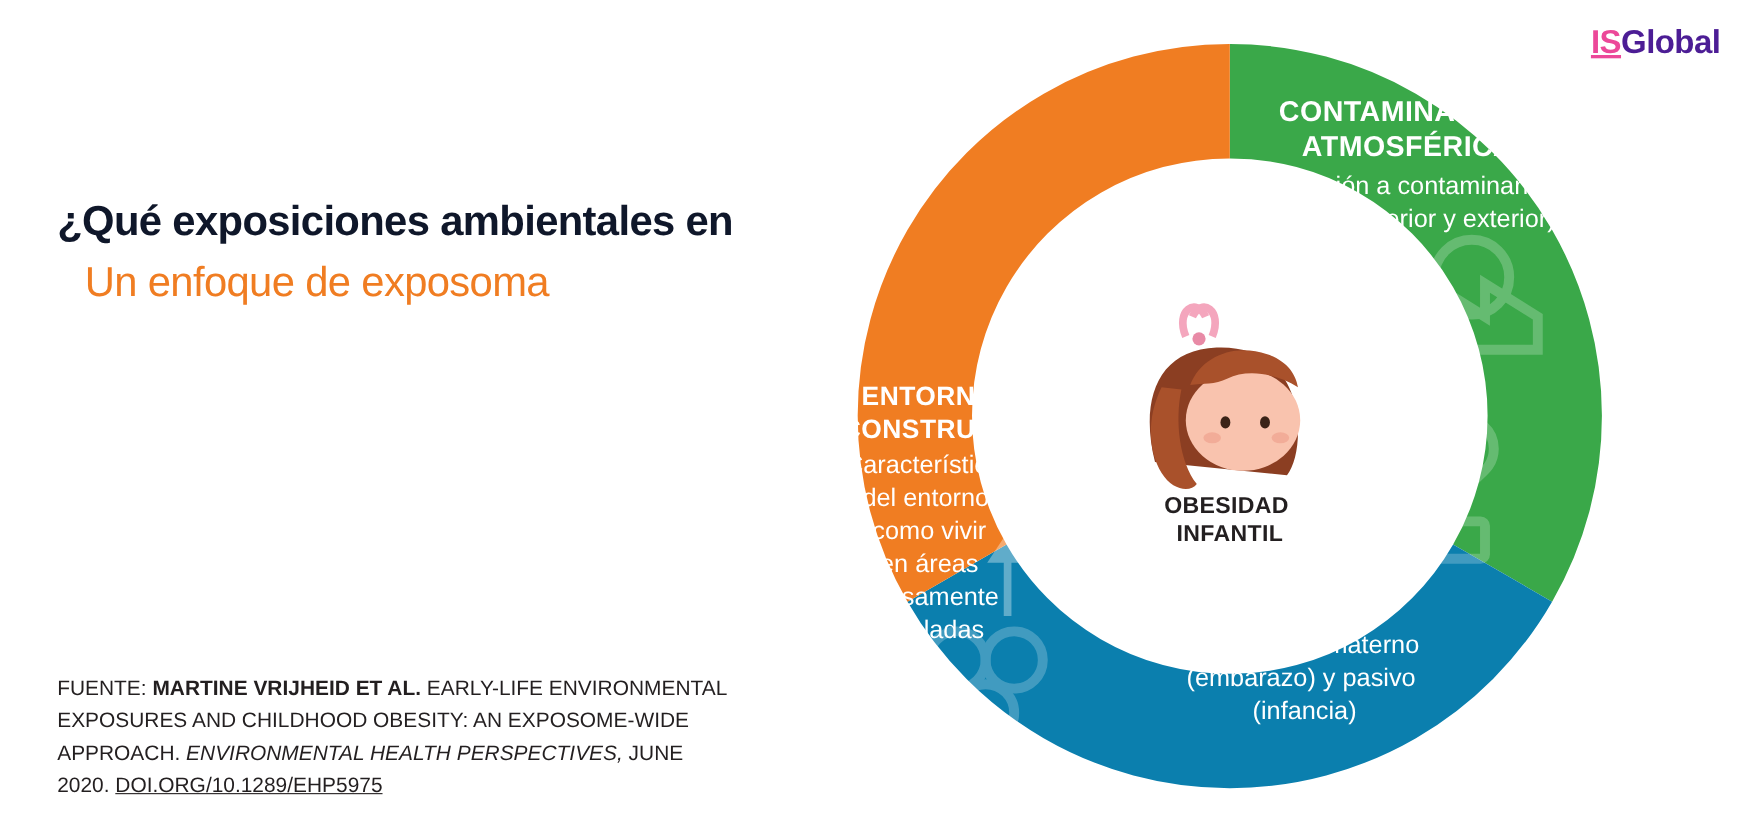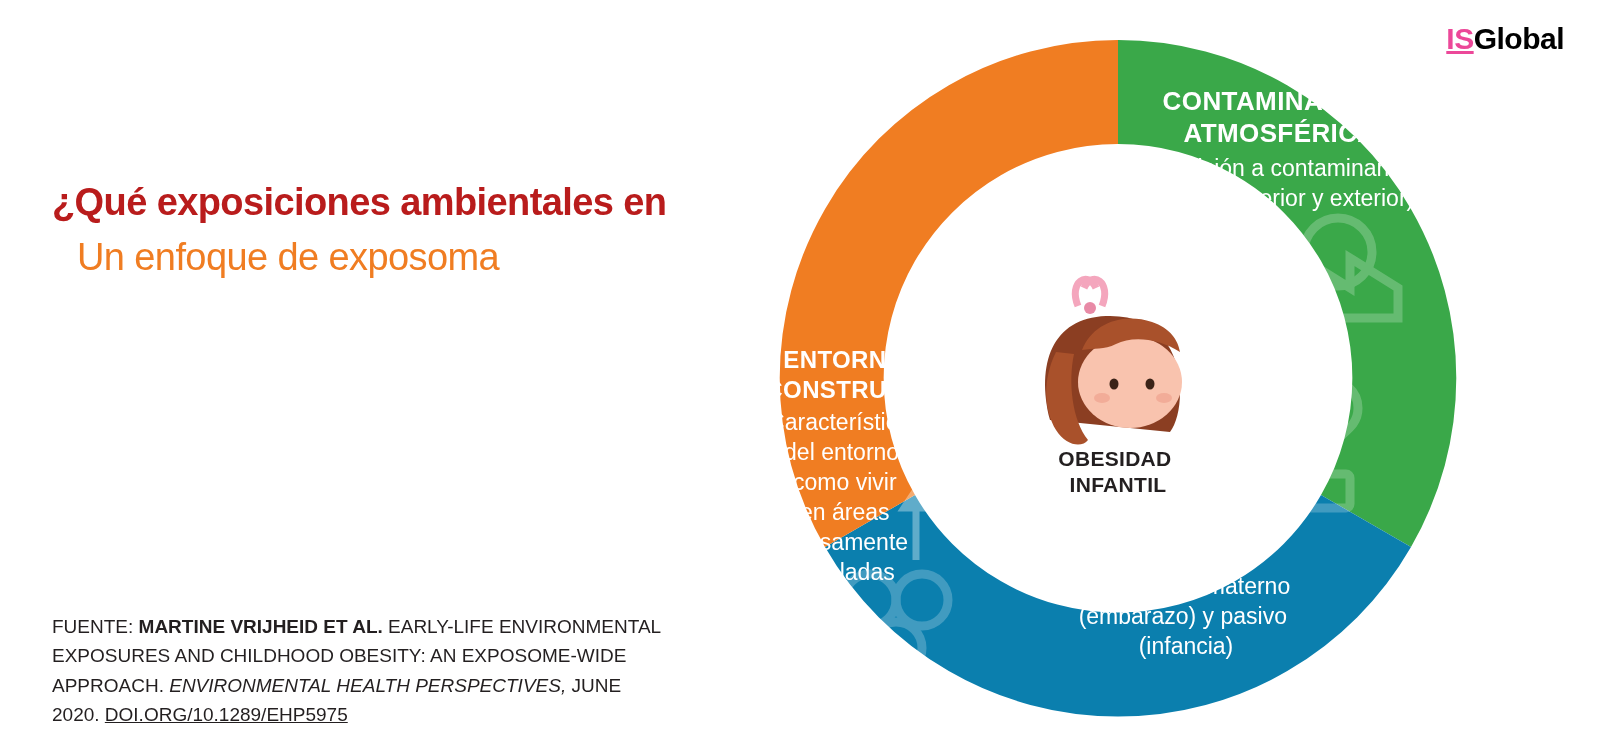--- a/index.html
+++ b/index.html
@@ -20,35 +20,35 @@
   #logo {
     position: absolute;
     top: 24px;
     right: 36px;
     font-size: 30px;
     font-weight: bold;
     letter-spacing: -0.5px;
     line-height: 1;
   }
   #logo .is { color: #ec4899; text-decoration: underline; }
-  #logo .global { color: #000000; }
+  #logo .global { color: #4c1d95; }
 
   
   #headline {
     position: absolute;
     left: 52px;
     top: 178px;
     width: 770px;
   }
   #headline .line {
     font-size: 38px;
     font-weight: bold;
     line-height: 1.28;
     letter-spacing: -0.6px;
-    color: #b91c1c;
+    color: #0f172a;
   }
   #headline .sub {
     font-size: 38px;
     font-weight: normal;
     line-height: 1.28;
     letter-spacing: -0.6px;
     color: #f07d22;
     margin-top: 6px;
     margin-left: 25px;
   }

